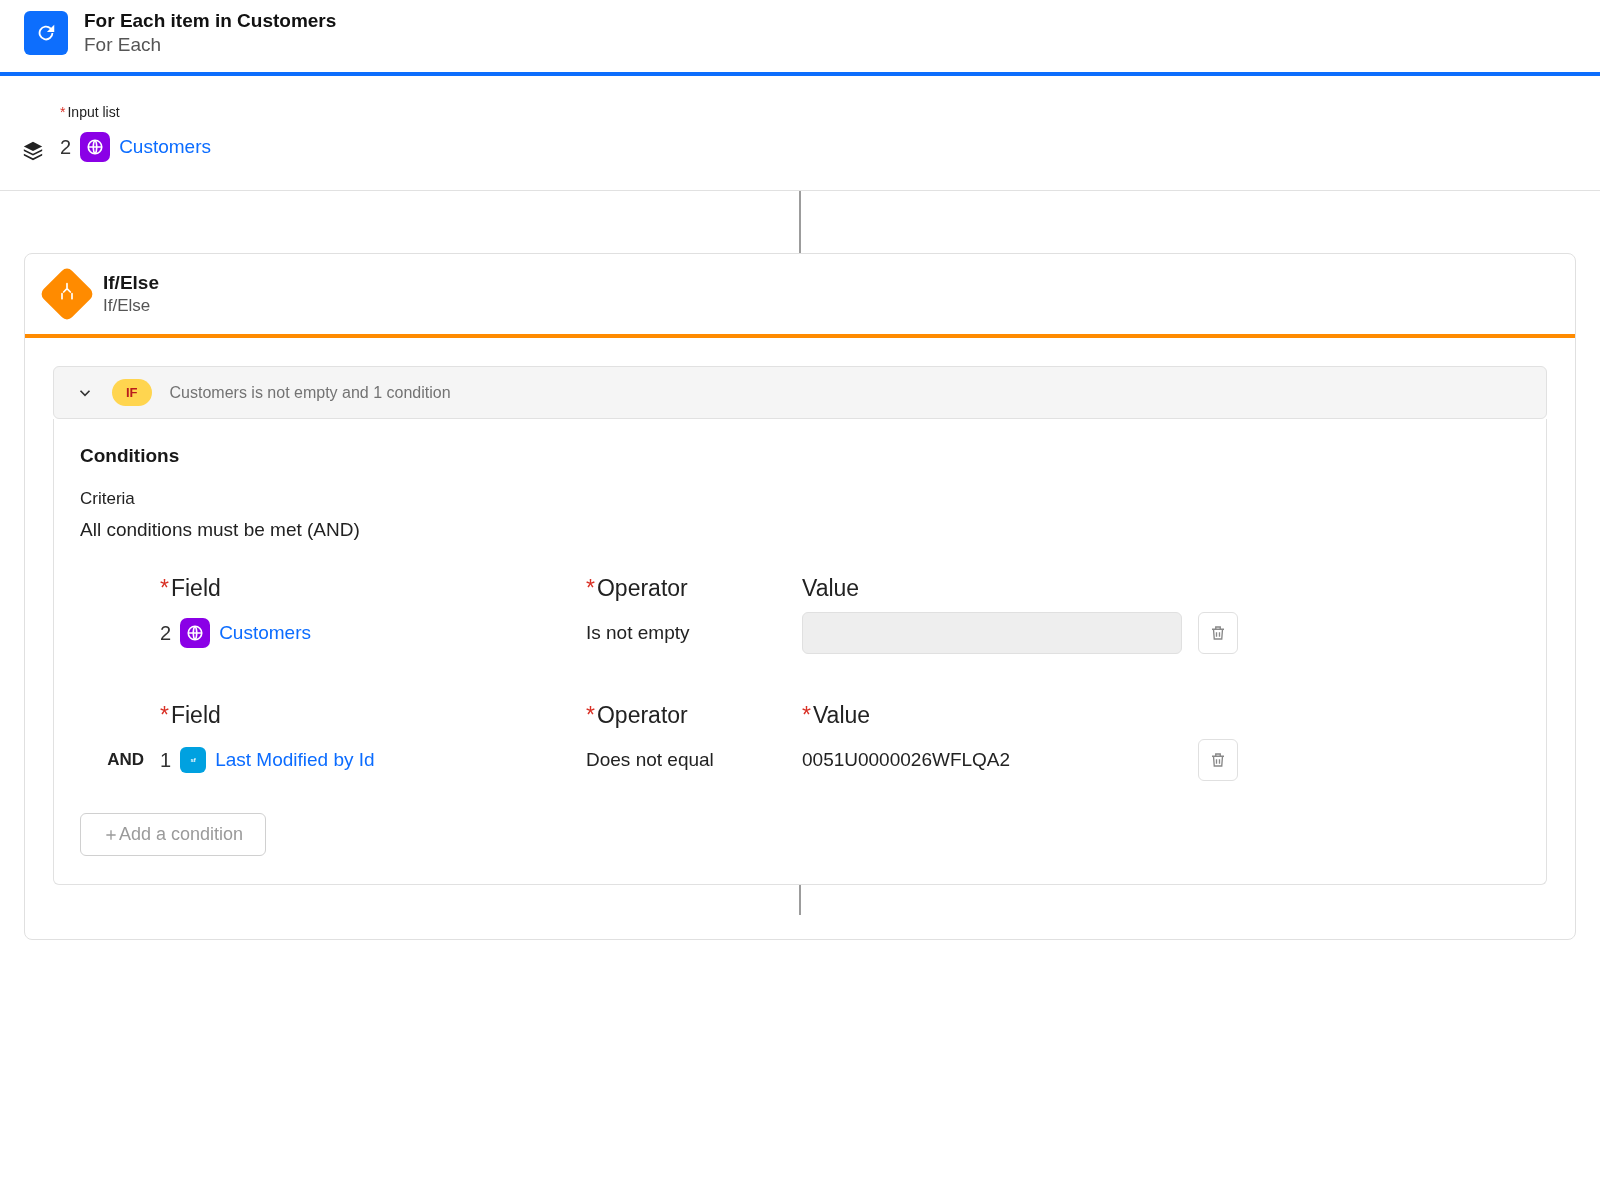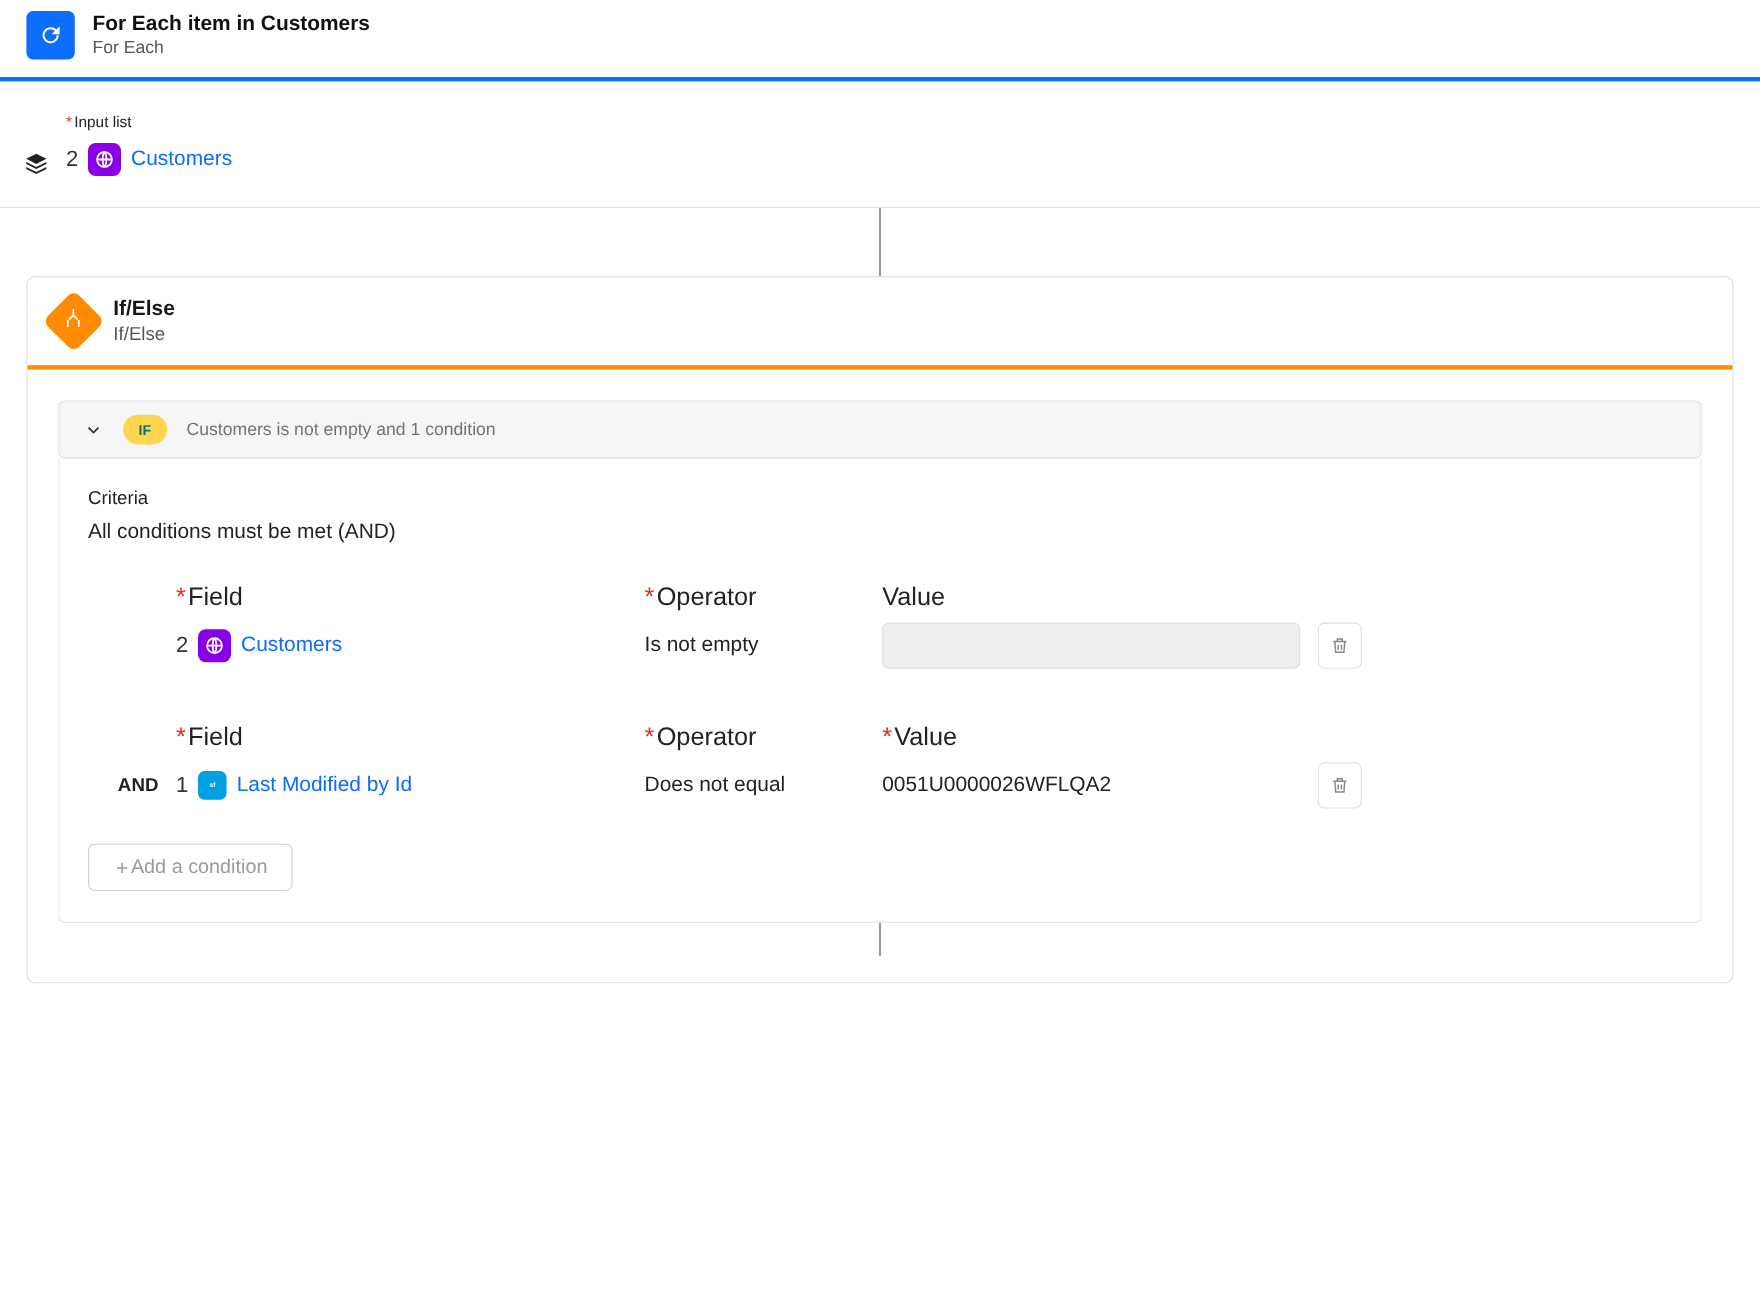--- a/index.html
+++ b/index.html
@@ -18,21 +18,21 @@
       padding: 10px 24px 16px 24px;
     }
     .foreach-icon {
       width: 44px; height: 44px;
       background: #0d6efd;
       border-radius: 6px;
       display: flex; align-items: center; justify-content: center;
     }
     .foreach-icon svg { width: 22px; height: 22px; fill: #fff; }
     .foreach-titles .title { font-weight: 700; font-size: 19px; color: #111; }
-    .foreach-titles .subtitle { color: #555; font-size: 16px; margin-top: 2px; }
+    .foreach-titles .subtitle { color: #555; font-size: 19px; margin-top: 2px; }
 
     .blue-bar { height: 4px; background: #0d6efd; }
 
     
     .input-list-section {
       padding: 28px 24px 28px 60px;
       border-bottom: 1px solid #e1e1e1;
       position: relative;
     }
     .layers-icon {
@@ -77,21 +77,21 @@
     
     .if-body { padding: 28px 28px 24px 28px; }
     .summary-bar {
       display:flex; align-items:center; gap:18px;
       background:#f5f5f5; border:1px solid #e1e1e1; border-radius:6px;
       padding: 12px 22px;
     }
     .chevron { width:18px; height:18px; color:#333; }
     .chevron svg { width:100%; height:100%; }
     .if-chip {
-      background:#ffd54f; color:#0f766e;
+      background:#ffd54f; color:#b91c1c;
       font-weight:700; font-size:13px;
       border-radius:18px; padding:6px 14px;
     }
     .summary-text { color:#737373; font-size:16px; }
 
     
     .conditions-panel {
       border:1px solid #e1e1e1; border-top:none; border-radius:0 0 6px 6px;
       padding: 26px 26px 28px 26px;
     }
@@ -194,20 +194,21 @@
       <span class="chevron">
         <svg viewBox="0 0 24 24" fill="none" stroke="currentColor" stroke-width="2.2">
             <path d="M6 9l6 6 6-6"></path>
           </svg>
       </span>
       <span class="if-chip">IF</span>
       <span class="summary-text">Customers is not empty and 1 condition</span>
     </div>
 
     <div class="conditions-panel">
+      <div class="cond-title">Conditions</div>
       <div class="criteria-label">Criteria</div>
       <div class="criteria-value">All conditions must be met (AND)</div>
 
       <div class="cond-grid">
 
         <div></div>
         <div class="cond-label"><span class="req-star">*</span><span>Field</span></div>
         <div class="cond-label"><span class="req-star">*</span><span>Operator</span></div>
         <div class="cond-label"><span>Value</span></div>
         <div></div>

